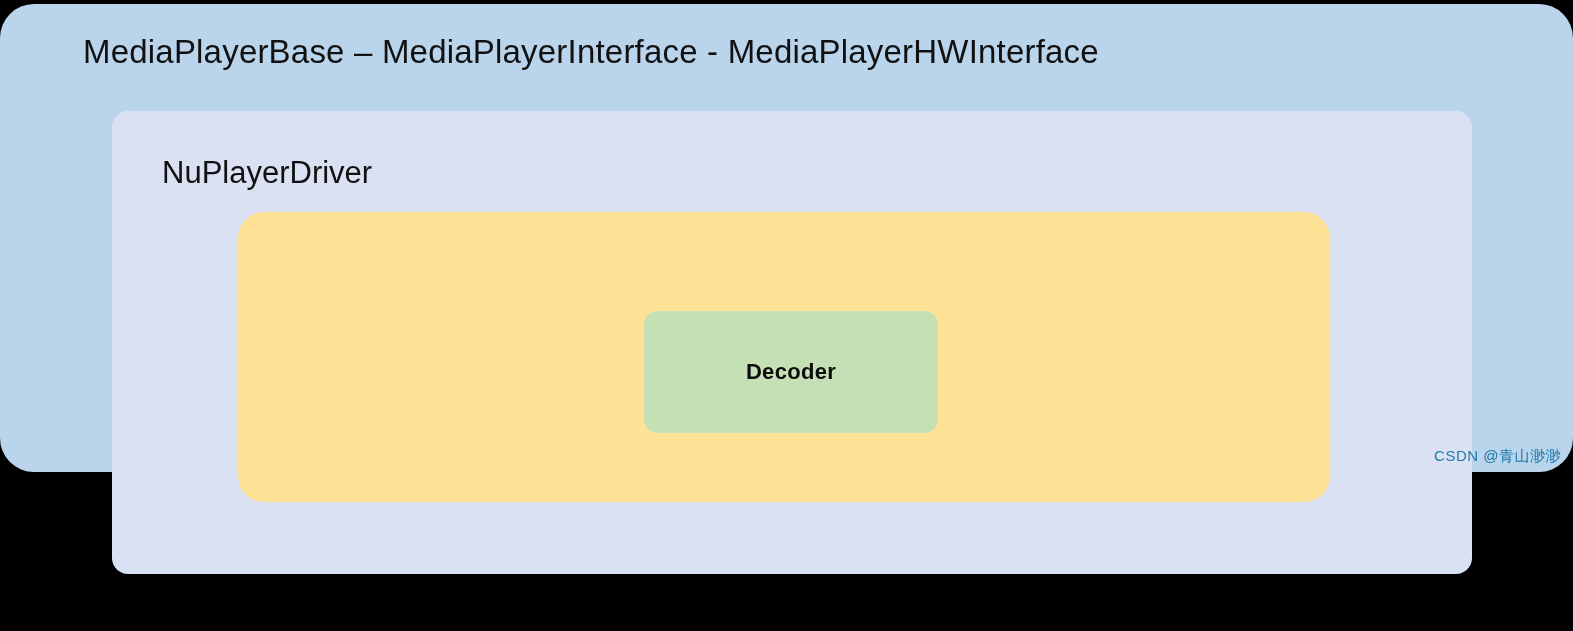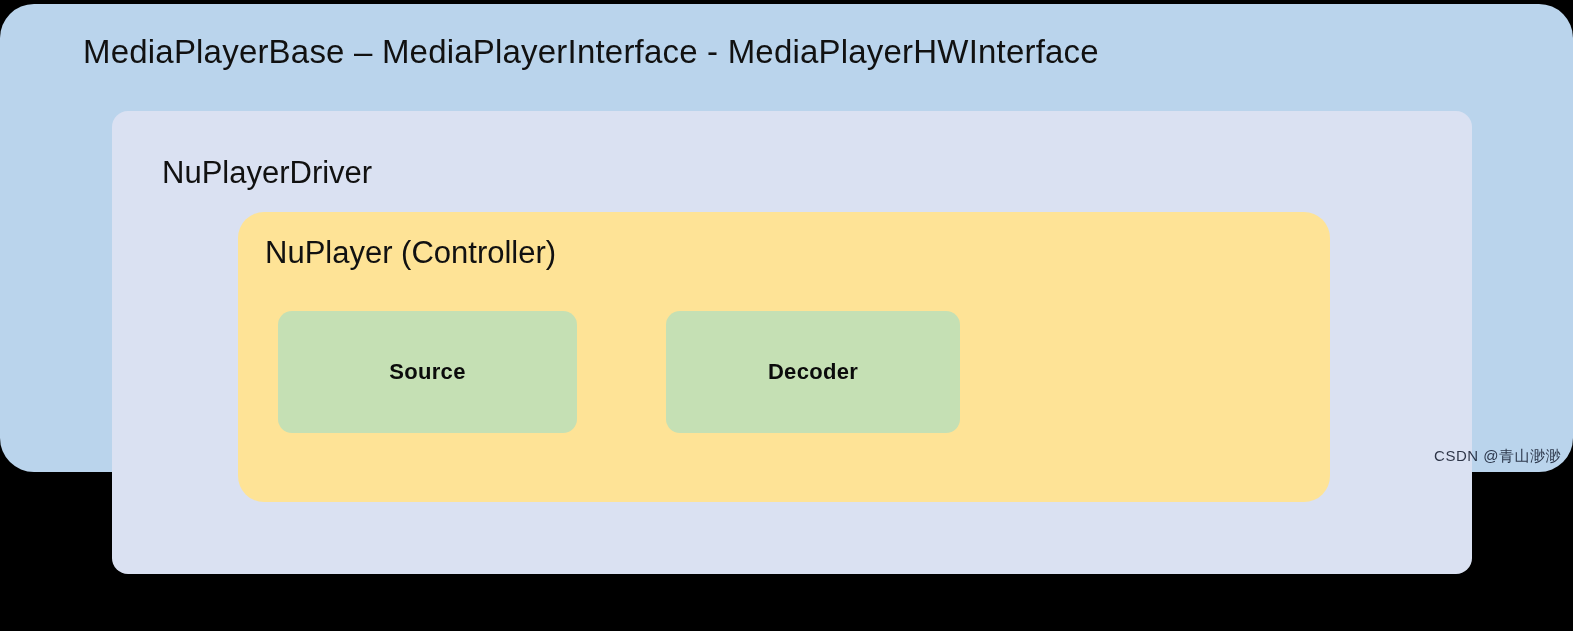--- a/index.html
+++ b/index.html
@@ -100,39 +100,39 @@
     letter-spacing: 0.3px;
   }
 
   #component-source {
     left: 40px;
     top: 99px;
     width: 299px;
     height: 122px;
   }
   #component-decoder {
-    left: 428px;
+    left: 406px;
     top: 99px;
     width: 294px;
     height: 122px;
   }
   #component-render {
     left: 752px;
     top: 95px;
     width: 295px;
     height: 124px;
   }
 
   
   #watermark {
     position: absolute;
     right: 12px;
     bottom: 6px;
     font-size: 15px;
-    color: #0f172a;
+    color: #0369a1;
     opacity: 0.85;
     white-space: nowrap;
     letter-spacing: 0.5px;
     margin-left: 42px;
   }
 </style>
 </head>
 <body>
 
 <div id="canvas">
@@ -140,25 +140,21 @@
   <div id="outer-container">
 
     <div id="outer-title">MediaPlayerBase – MediaPlayerInterface - MediaPlayerHWInterface</div>
 
     <div id="driver-panel">
 
       <div id="driver-title">NuPlayerDriver</div>
 
       <div id="controller-box">
 
-        <div id="controller-title">NuPlayer (Controller)</div>
 
-        <div class="component-box" id="component-source">
-          <span class="component-label">Source</span>
-        </div>
 
         <div class="component-box" id="component-decoder">
           <span class="component-label">Decoder</span>
         </div>
 
 
       </div>
     </div>
 
     <div id="watermark">CSDN @青山渺渺</div>

